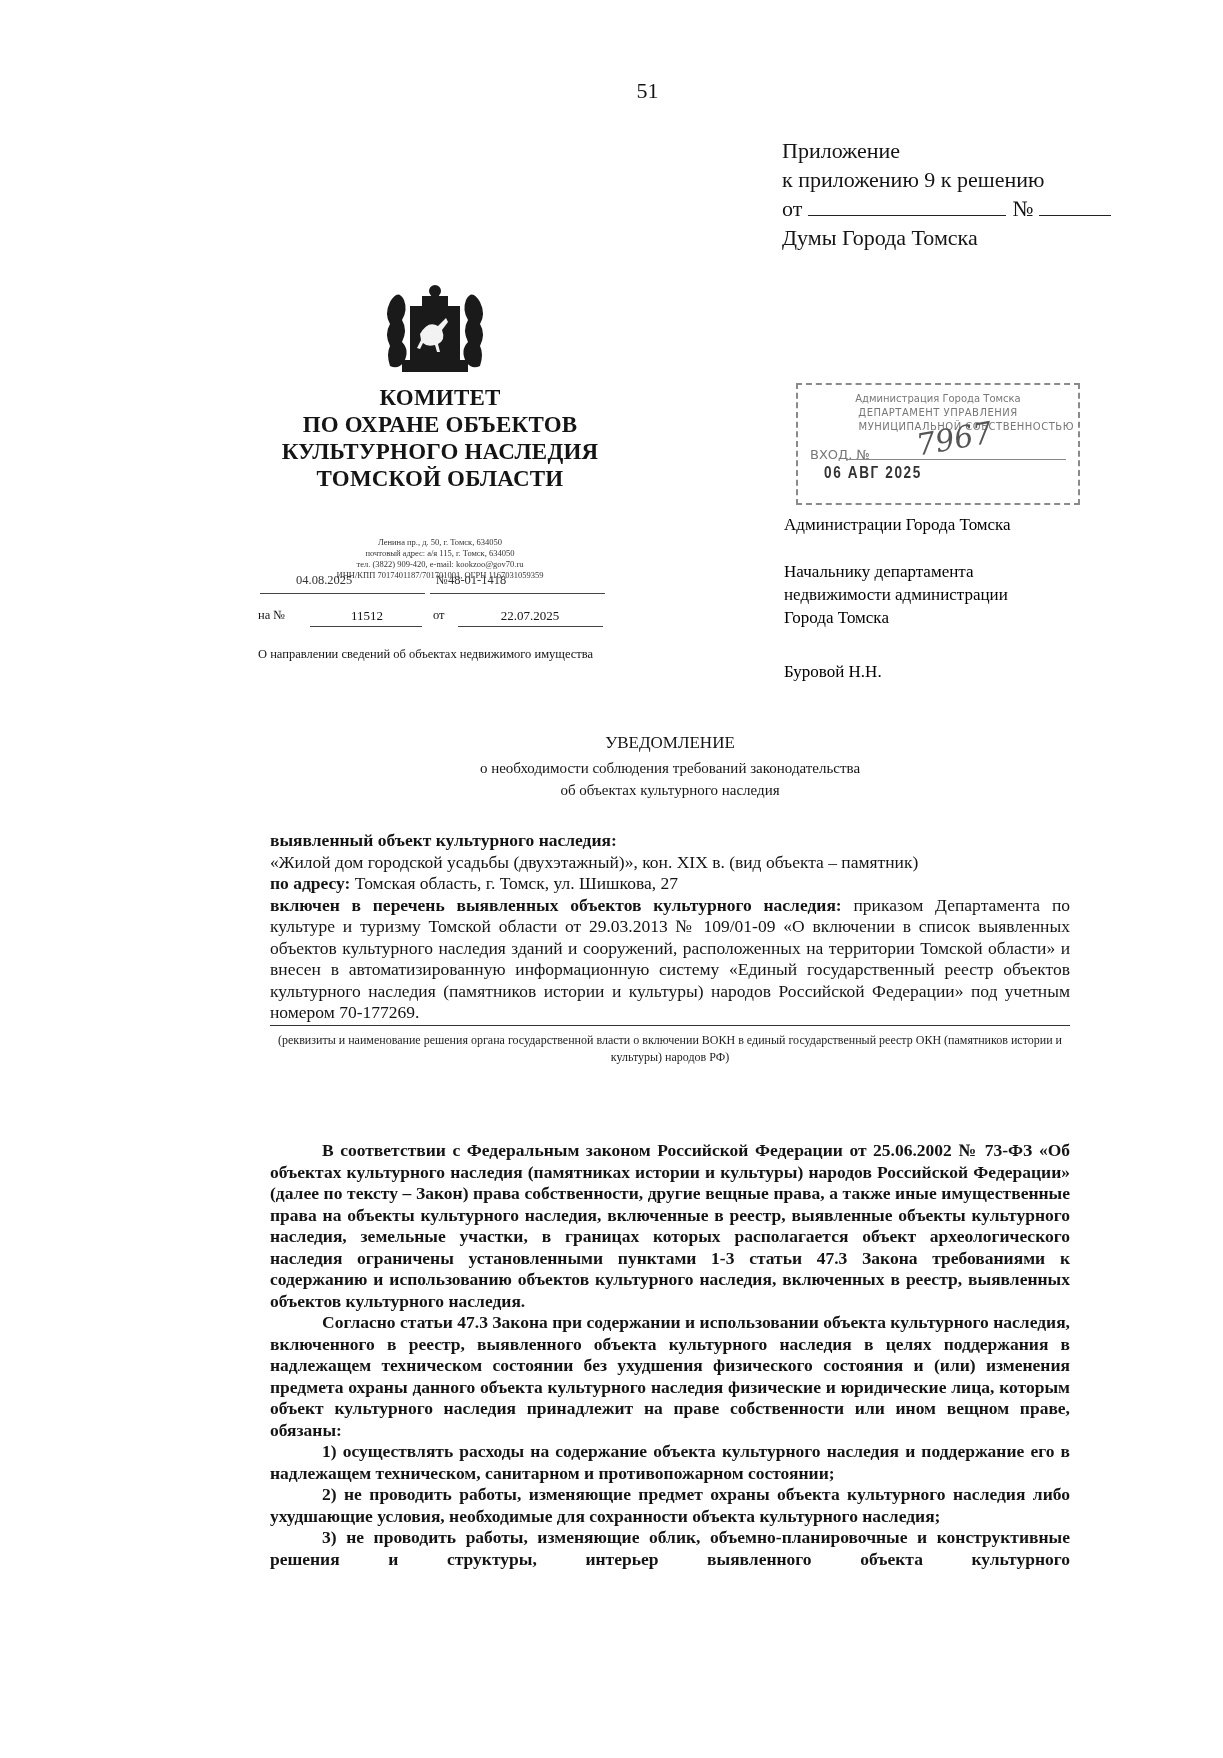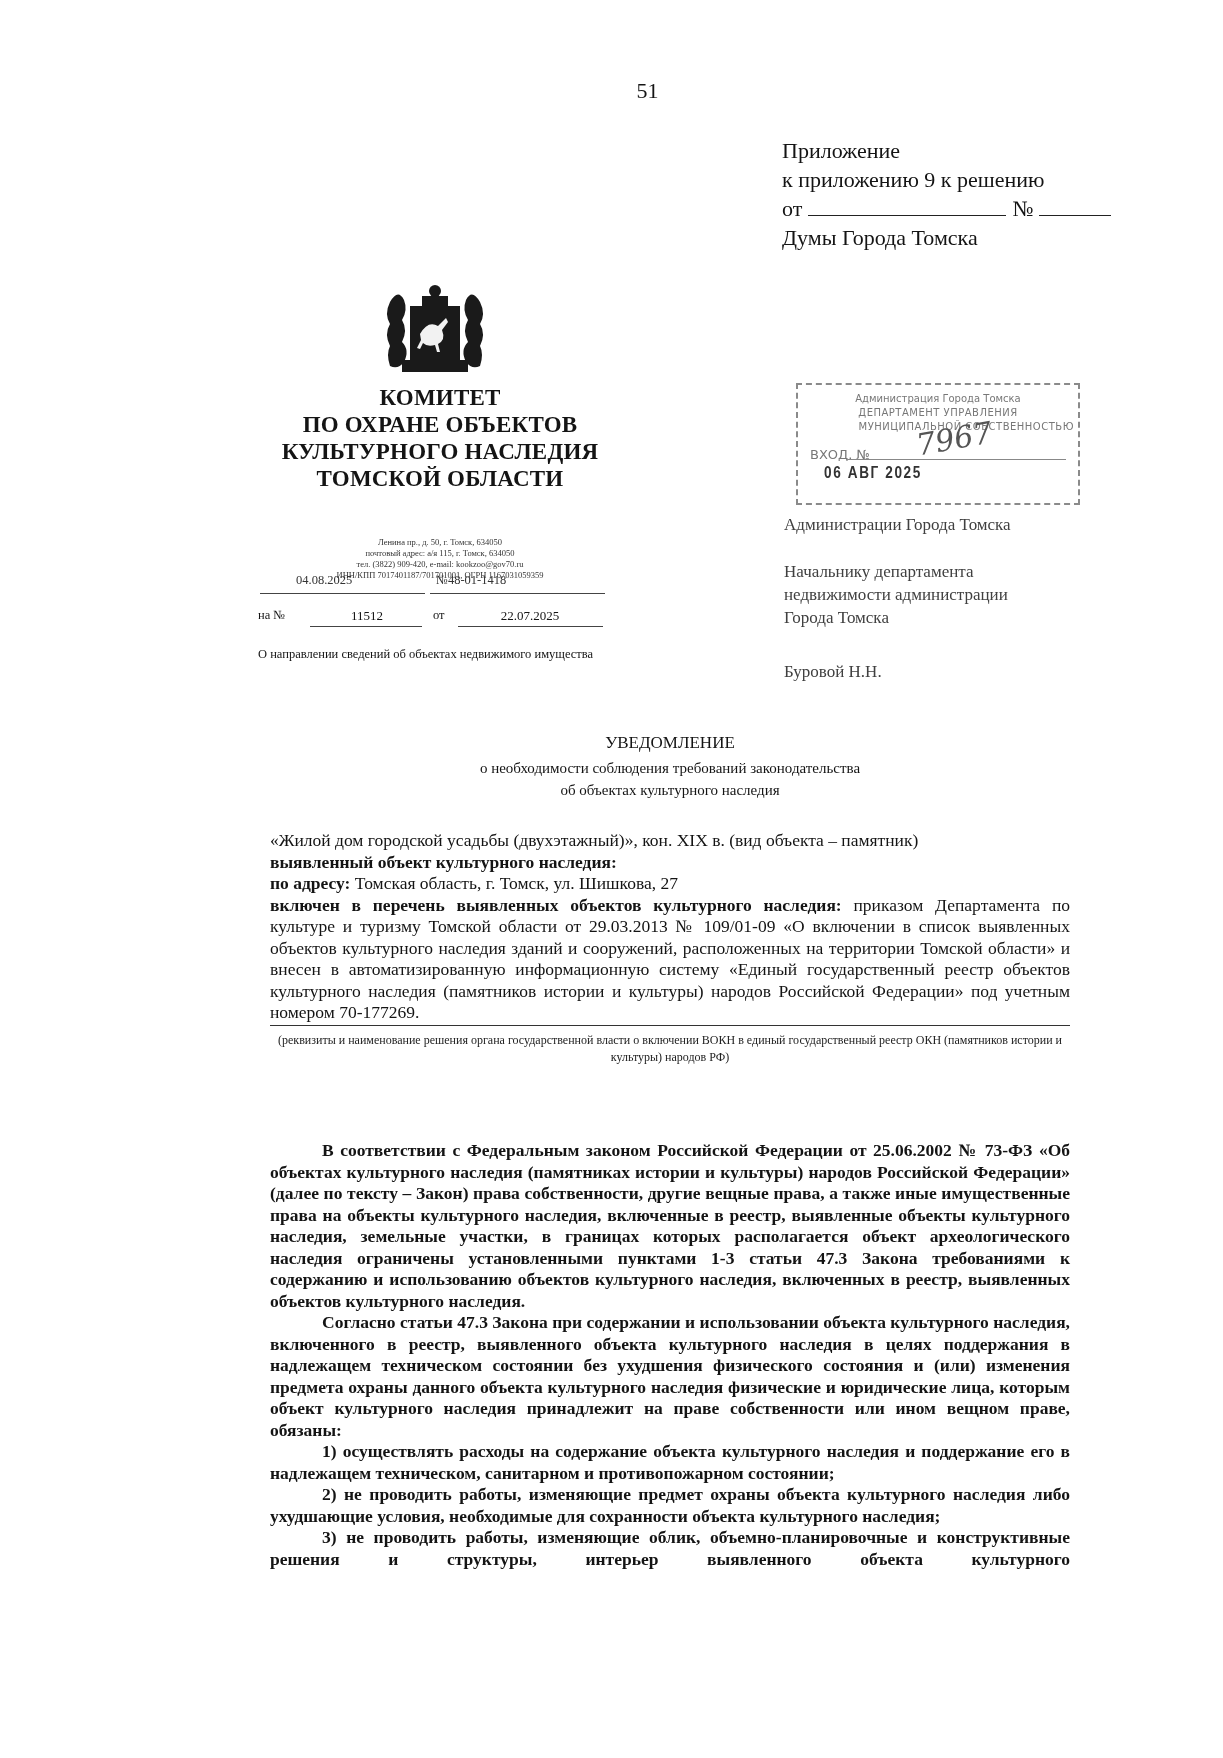--- a/index.html
+++ b/index.html
@@ -27,21 +27,21 @@
 
   .stamp { left:796px; top:383px; width:280px; height:118px; border:2px dashed #8a8a8a; font-family:"DejaVu Sans",sans-serif; color:#777; }
   .stamp .s1 { position:absolute; left:0; width:280px; top:8px; text-align:center; font-size:10px; }
   .stamp .s2 { position:absolute; left:0; width:280px; top:22px; text-align:center; font-size:10px; letter-spacing:0.5px; }
   .stamp .s3 { position:absolute; left:4px; width:272px; top:36px; text-align:right; font-size:10px; letter-spacing:0.5px; }
   .stamp .s4 { position:absolute; left:12px; top:62px; font-size:13px; }
   .stamp .s4line { position:absolute; left:48px; top:74px; width:220px; border-bottom:1px solid #888; }
   .stamp .s5 { position:absolute; left:26px; top:78px; font-size:17px; color:#333; font-family:"Liberation Sans Narrow","Liberation Sans",sans-serif; letter-spacing:2px; font-weight:bold; transform:scaleX(0.8); transform-origin:left; }
   .stamp .hand { position:absolute; left:118px; top:36px; font-size:30px; color:#555; font-style:italic; transform:rotate(-10deg); font-family:"DejaVu Serif",serif; }
 
-  .addr { left:784px; font-size:17px; line-height:23px; color:#404040; }
+  .addr { left:784px; font-size:17px; line-height:23px; color:#000000; }
   .addr1 { top:513px; }
   .addr2 { top:560px; }
   .addr3 { top:660px; }
 
   .notice-title { left:0; width:1340px; top:733px; text-align:center; font-size:17px; }
   .notice-sub { left:0; width:1340px; top:757px; text-align:center; font-size:15px; line-height:22px; }
 
   .body { left:270px; width:800px; font-size:17.5px; line-height:21.5px; text-align:justify; }
   .obj-block { top:830px; }
   .obj-block p { margin:0; }
@@ -125,22 +125,22 @@
 </div>
 <div class="abs addr addr3">Буровой Н.Н.</div>
 
 <div class="abs notice-title">УВЕДОМЛЕНИЕ</div>
 <div class="abs notice-sub">
   <div>о необходимости соблюдения требований законодательства</div>
   <div>об объектах культурного наследия</div>
 </div>
 
 <div class="abs body obj-block">
+  <p><b>выявленный объект культурного наследия:</b></p>
   <p>«Жилой дом городской усадьбы (двухэтажный)», кон. XIX в. (вид объекта – памятник)</p>
-  <p><b>выявленный объект культурного наследия:</b></p>
   <p><b>по адресу:</b> <span>Томская область, г. Томск, ул. Шишкова, 27</span></p>
   <p class="reg-underline"><b>включен в перечень выявленных объектов культурного наследия:</b> <span>приказом</span> <span>Департамента по культуре и туризму Томской области от 29.03.2013 № 109/01-09 «О включении в список выявленных объектов культурного наследия зданий и сооружений, расположенных на территории Томской области» и внесен в автоматизированную информационную систему «Единый государственный реестр объектов культурного наследия (памятников истории и культуры) народов Российской Федерации» под учетным номером 70-177269.</span></p>
 </div>
 
 <div class="abs caption">(реквизиты и наименование решения органа государственной власти о включении ВОКН в единый государственный реестр ОКН (памятников истории и культуры) народов РФ)</div>
 
 <div class="abs body main-text">
   <p>В соответствии с Федеральным законом Российской Федерации от 25.06.2002 № 73-ФЗ «Об объектах культурного наследия (памятниках истории и культуры) народов Российской Федерации» (далее по тексту – Закон) права собственности, другие вещные права, а также иные имущественные права на объекты культурного наследия, включенные в реестр, выявленные объекты культурного наследия, земельные участки, в границах которых располагается объект археологического наследия ограничены установленными пунктами 1-3 статьи 47.3 Закона требованиями к содержанию и использованию объектов культурного наследия, включенных в реестр, выявленных объектов культурного наследия.</p>
   <p>Согласно статьи 47.3 Закона при содержании и использовании объекта культурного наследия, включенного в реестр, выявленного объекта культурного наследия в целях поддержания в надлежащем техническом состоянии без ухудшения физического состояния и (или) изменения предмета охраны данного объекта культурного наследия физические и юридические лица, которым объект культурного наследия принадлежит на праве собственности или ином вещном праве, обязаны:</p>
   <p>1) осуществлять расходы на содержание объекта культурного наследия и поддержание его в надлежащем техническом, санитарном и противопожарном состоянии;</p>

